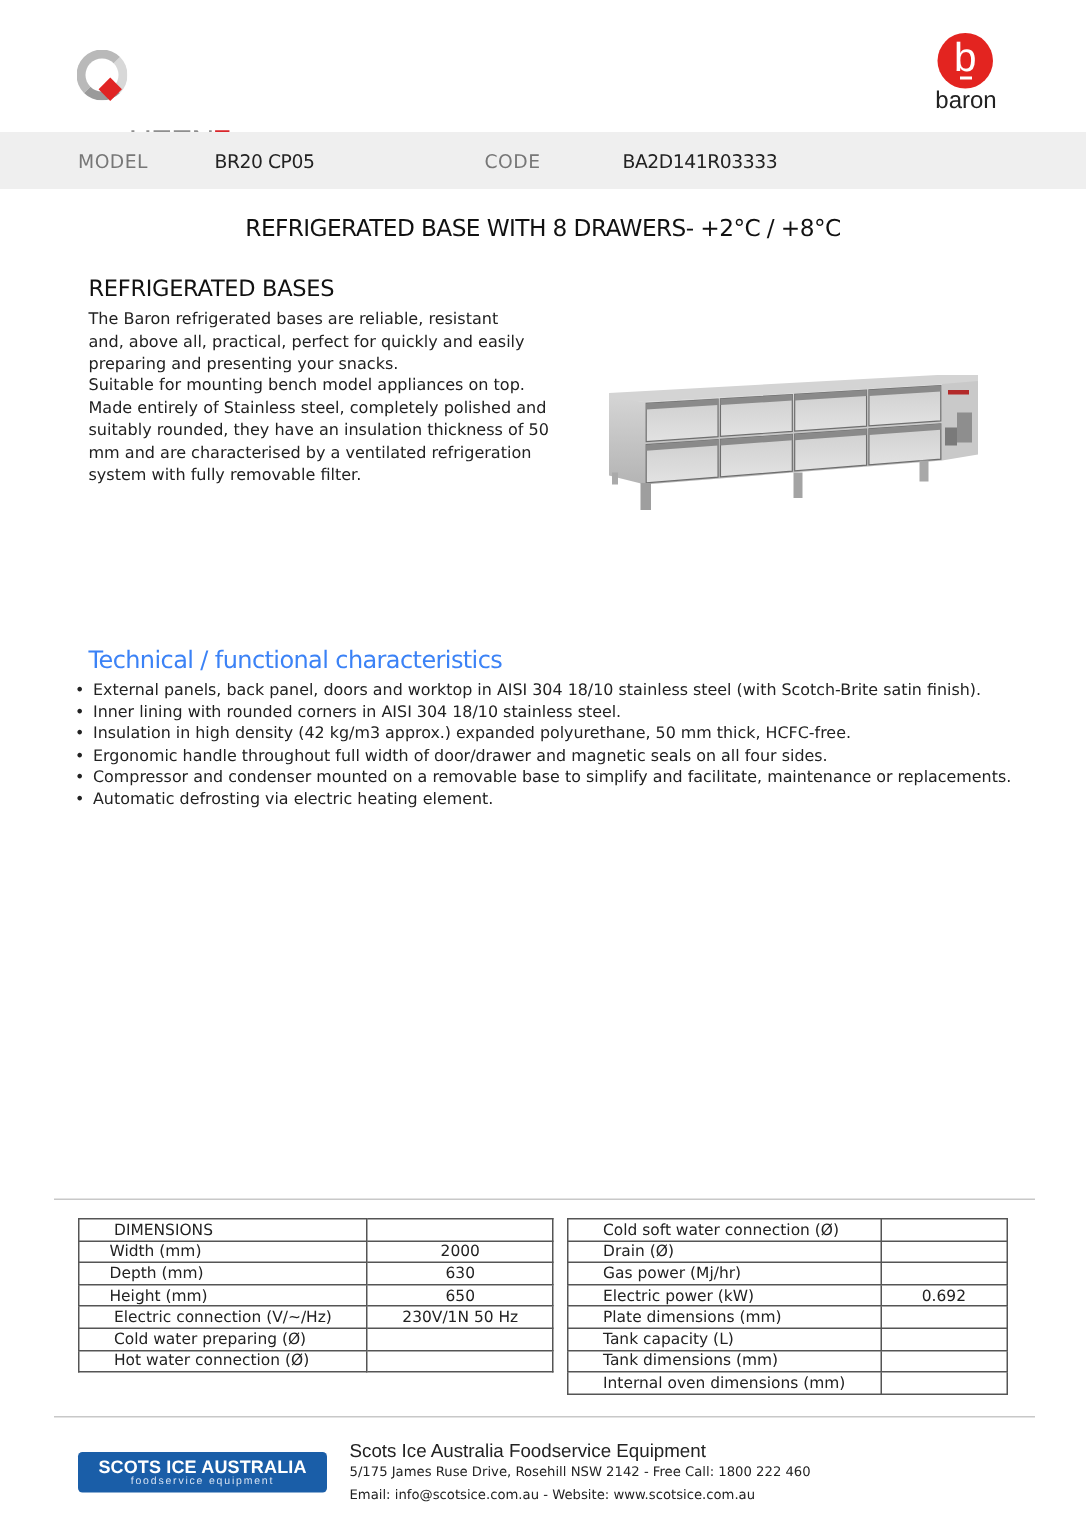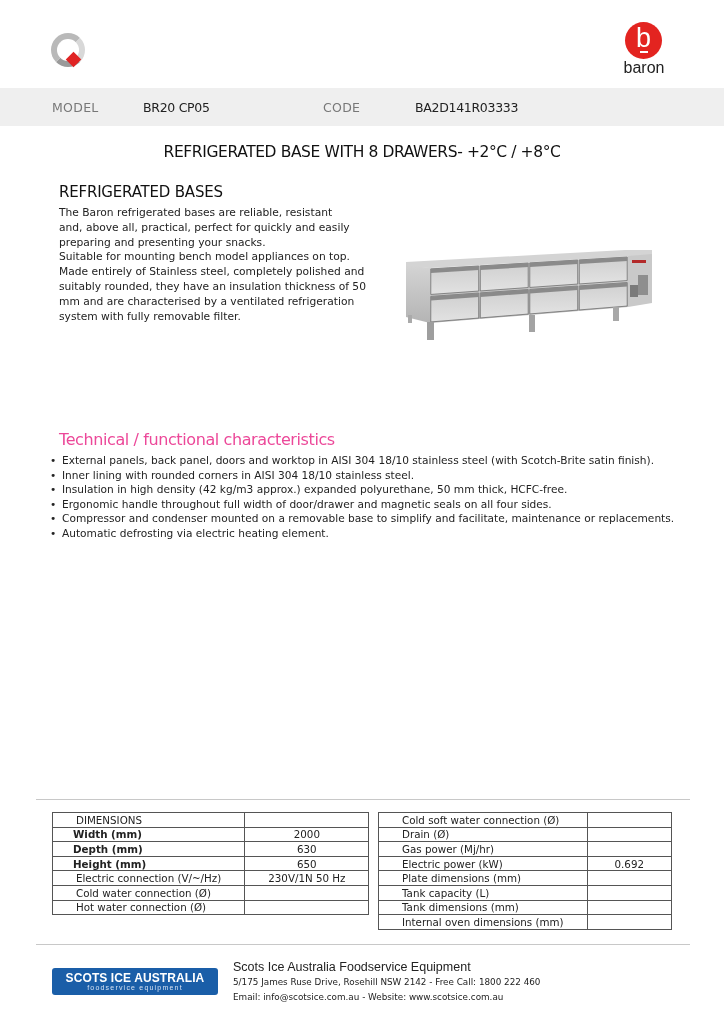--- a/index.html
+++ b/index.html
@@ -29,31 +29,31 @@
   .main-title { position: absolute; left: 0; top: 143px; width: 724px; text-align: center; font-family: "DejaVu Sans", sans-serif;
      font-size: 15.5px; color: #111; letter-spacing: -0.4px; }
 
   .section-title { position: absolute; left: 59px; top: 183px; font-family: "DejaVu Sans", sans-serif; font-size: 15px; color: #111; letter-spacing: -0.2px; }
   .desc { position: absolute; left: 59px; top: 206px; width: 310px; font-size: 10.7px; line-height: 14.8px; color: #222; }
   .desc p { white-space: nowrap; }
 
   
   .product { position: absolute; left: 400px; top: 245px; width: 262px; height: 105px; }
 
-  .tech-title { position: absolute; left: 59px; top: 430px; font-family: "DejaVu Sans", sans-serif; font-size: 16px; color: #ec4899; letter-spacing: -0.4px; }
+  .tech-title { position: absolute; left: 59px; top: 430px; font-family: "DejaVu Sans", sans-serif; font-size: 16px; color: #3b82f6; letter-spacing: -0.4px; }
   .tech-list { position: absolute; left: 50px; top: 453px; width: 660px; list-style: none; font-size: 10.6px; line-height: 14.6px; color: #222; }
   .tech-list li { position: relative; padding-left: 12px; white-space: nowrap; }
   .tech-list li .bullet { position: absolute; left: 0; top: 0; }
 
   .hr { position: absolute; left: 36px; width: 654px; height: 1px; background: #c8c8c8; }
 
   table.spec { position: absolute; border-collapse: collapse; font-size: 10.3px; color: #222; }
   table.spec td { border: 1px solid #555; height: 14.6px; padding: 0 23px; white-space: nowrap; }
   table.spec td.v { text-align: center; }
-  table.spec td.ind { padding-left: 20px; font-weight: bold; }
+  table.spec td.ind { padding-left: 20px; }
   .spec-left { left: 52px; top: 812px; width: 295px; }
   .spec-left td:first-child { width: 180px; }
   .spec-right { left: 378px; top: 812px; width: 294px; }
   .spec-right td:first-child { width: 178px; }
 
   .scots-logo { position: absolute; left: 52px; top: 968px; width: 166px; height: 27px; background: #1a5ea8; border-radius: 3px; color: #fff; text-align: center; }
   .scots-logo .t1 { display: block; font-family: "Liberation Sans", sans-serif; font-weight: bold; font-size: 12px; margin-top: 3px; letter-spacing: 0.1px; }
   .scots-logo .t2 { display: block; font-family: "Liberation Sans", sans-serif; font-size: 7px; letter-spacing: 1.2px; color: #d6e2f2; margin-top: -1px; }
   .footer-company { position: absolute; left: 233px; top: 960px; font-family: "Liberation Sans", sans-serif; font-size: 12.5px; color: #222; }
   .footer-addr { position: absolute; left: 233px; top: 977px; font-size: 8.8px; color: #222; }
@@ -168,21 +168,21 @@
       </tr>
       <tr>
         <td class="ind">Height (mm)</td>
         <td class="v">650</td>
       </tr>
       <tr>
         <td>Electric connection (V/~/Hz)</td>
         <td class="v">230V/1N 50 Hz</td>
       </tr>
       <tr>
-        <td>Cold water connection (Ø)</td>
+        <td>Cold water preparing (Ø)</td>
         <td class="v"></td>
       </tr>
       <tr>
         <td>Hot water connection (Ø)</td>
         <td class="v"></td>
       </tr>
     </tbody>
   </table>
 <table class="spec spec-right">
     <tbody id="spec-right-body">

